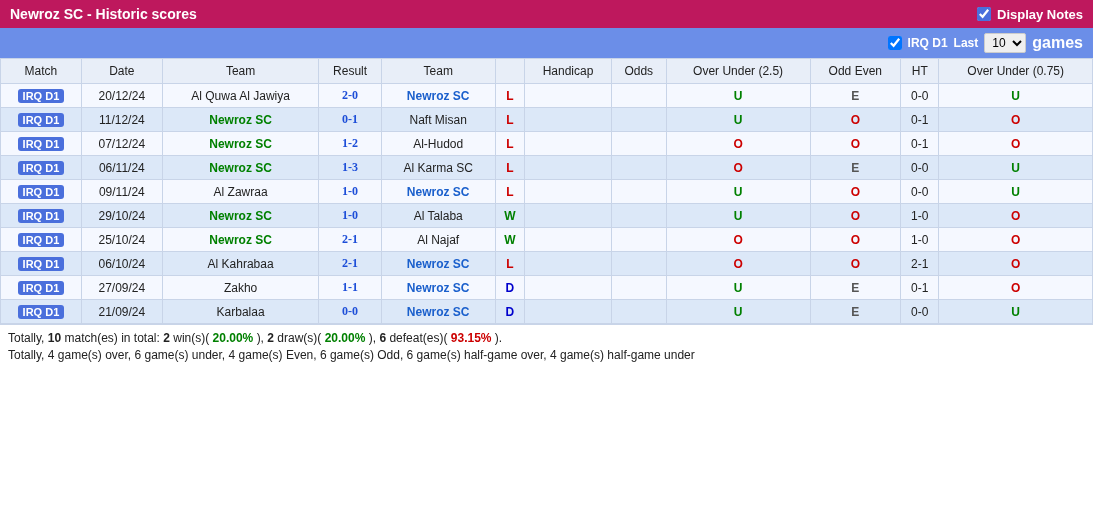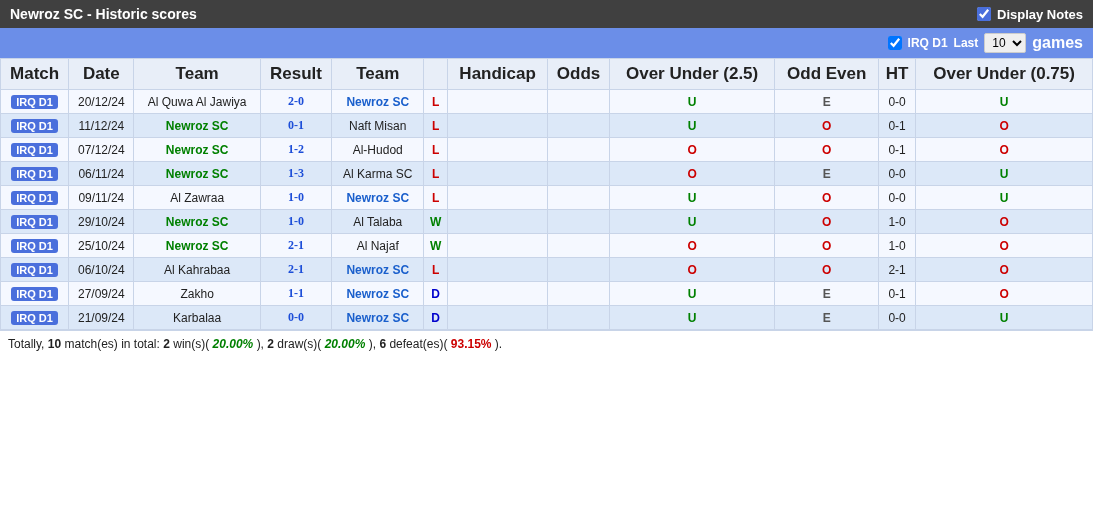--- a/index.html
+++ b/index.html
@@ -1,19 +1,19 @@
 <!DOCTYPE html>
 <html><head>
   <meta charset="utf-8">
   <style>
     * { box-sizing: border-box; margin: 0; padding: 0; }
     body { font-family: Arial, sans-serif; font-size: 12px; background: #fff; }
 
     .header {
-      background: #404040;
+      background: #be185d;
       color: #fff;
       padding: 6px 10px;
       display: flex;
       justify-content: space-between;
       align-items: center;
     }
     .header-title { font-weight: bold; font-size: 14px; }
     .header-right { display: flex; align-items: flex-start; gap: 6px; }
     .header-checkbox { width: 14px; height: 14px; accent-color: #4a6fdc; }
     .header-display-notes { color: #fff; font-weight: bold; font-size: 13px; }
@@ -40,24 +40,24 @@
       width: 100%;
       border-collapse: collapse;
       font-size: 12px;
     }
     thead tr {
       background: #e8eef8;
     }
     thead th {
       padding: 5px 4px;
       text-align: center;
-      font-weight: bold;
+      font-weight: normal;
       color: #222;
       border: 1px solid #c8d4e8;
-      font-size: 17px;
+      font-size: 12px;
     }
     tbody tr:nth-child(odd) { background: #f5f8ff; }
     tbody tr:nth-child(even) { background: #dce8f8; }
     tbody td {
       padding: 4px 4px;
       text-align: center;
       border: 1px solid #c8d4e8;
       color: #222;
     }
     .badge-irqd1 {
@@ -81,21 +81,21 @@
 
     .summary {
       padding: 6px 8px;
       font-size: 12px;
       color: #222;
       background: #fff;
       border-top: 1px solid #c8d4e8;
     }
     .summary-line { margin-bottom: 3px; }
     .s-bold { font-weight: bold; }
-    .s-green { color: #008000; font-weight: bold; font-style: italic; }
+    .s-green { color: #008000; font-weight: bold; }
     .s-red { color: #cc0000; font-weight: bold; }
   </style>
 </head>
 <body>
 
 <div>
 
   <div class="header">
     <span class="header-title">Newroz SC - Historic scores</span>
     <div class="header-right">
@@ -290,14 +290,17 @@
       <span>), </span>
       <span class="s-bold">2</span>
       <span> draw(s)(</span>
       <span class="s-green">20.00%</span>
       <span>), </span>
       <span class="s-bold">6</span>
       <span> defeat(es)(</span>
       <span class="s-red">93.15%</span>
       <span>).</span>
     </div>
+    <div class="summary-line">
+      <span>Totally, 4 game(s) over, 6 game(s) under, 4 game(s) Even, 6 game(s) Odd, 6 game(s) half-game over, 4 game(s) half-game under</span>
+    </div>
   </div>
 </div>
 
 </body></html>

